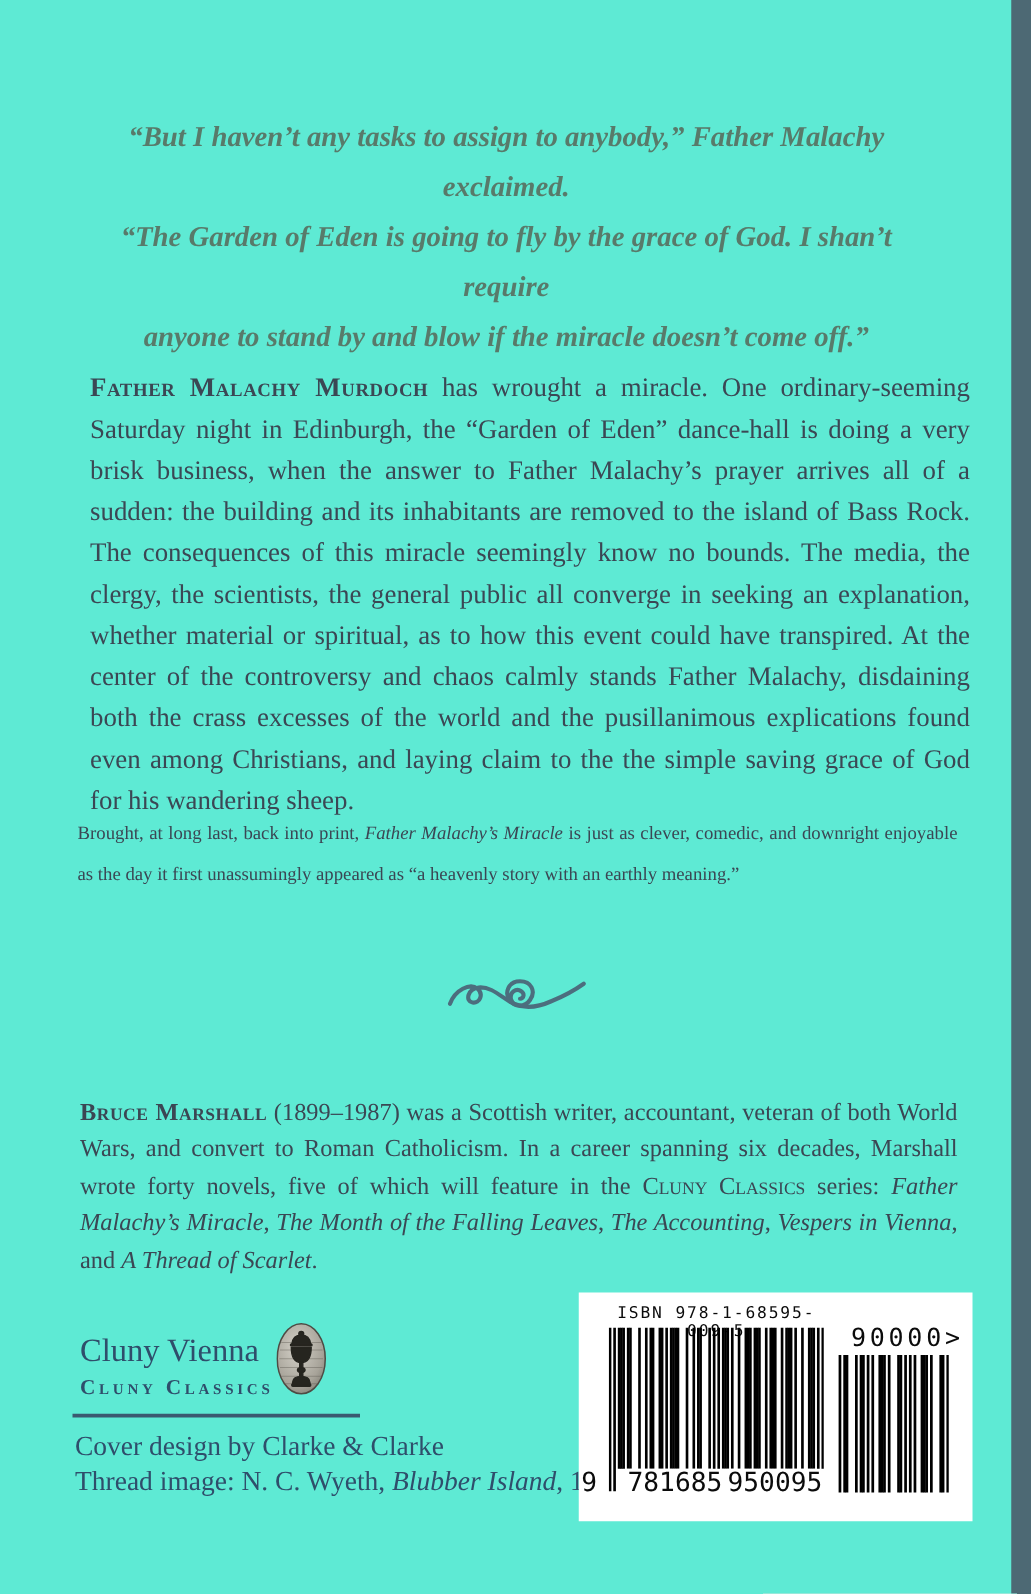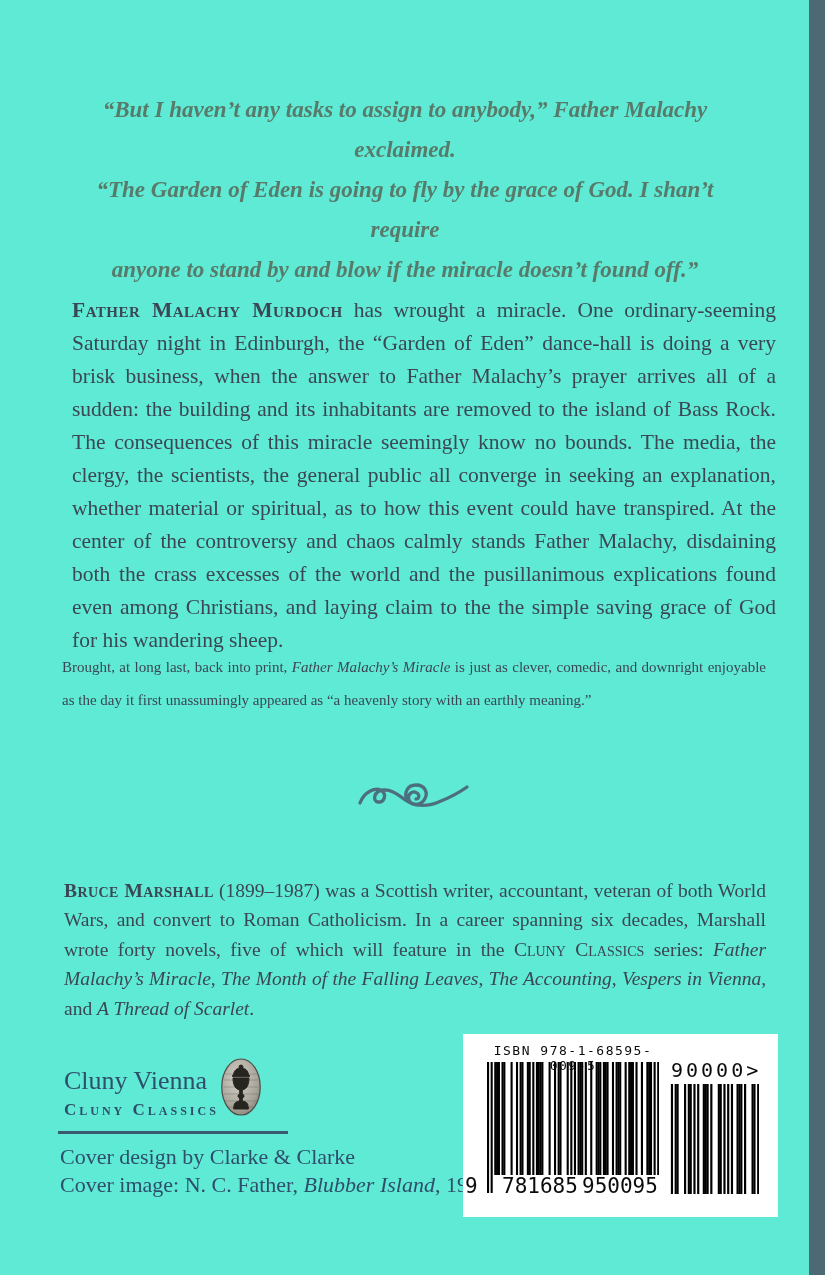--- a/index.html
+++ b/index.html
@@ -43,36 +43,36 @@
   }
   .main-barcode{position:absolute;left:24px;top:28px;}
   .ean-digits span{
     position:absolute;font-family:"DejaVu Sans Mono",monospace;font-size:21px;
     color:#0b0b0b;background:#ffffff;top:141px;line-height:22px;
   }
   .d-lead{left:2px;}
   .d-g1{left:37px;padding:0 2px;}
   .d-g2{left:117px;padding:0 2px;}
   .addon-label{
-    position:absolute;left:208px;top:24px;width:100px;text-align:left;
+    position:absolute;left:208px;top:24px;width:100px;text-align:right;
     font-family:"DejaVu Sans Mono",monospace;font-size:20px;letter-spacing:3px;color:#0b0b0b;
   }
   .addon-barcode{position:absolute;left:206px;top:50px;}
 </style>
 </head>
 <body>
 
 <div class="cover">
 
   <div class="spine-strip"></div>
 
   <div class="pull-quote">
     <div>“But I haven’t any tasks to assign to anybody,” Father Malachy exclaimed.</div>
     <div>“The Garden of Eden is going to fly by the grace of God. I shan’t require</div>
-    <div>anyone to stand by and blow if the miracle doesn’t found off.”</div>
+    <div>anyone to stand by and blow if the miracle doesn’t come off.”</div>
   </div>
 
   <p class="synopsis-1"><span class="lead-sc">Father Malachy Murdoch</span><span> has wrought a miracle. One ordinary-seeming Saturday night in Edinburgh, the “Garden of Eden” dance-hall is doing a very brisk business, when the answer to Father Malachy’s prayer arrives all of a sudden: the building and its inhabitants are removed to the island of Bass Rock. The consequences of this miracle seemingly know no bounds. The media, the clergy, the scientists, the general public all converge in seeking an explanation, whether material or spiritual, as to how this event could have transpired. At the center of the controversy and chaos calmly stands Father Malachy, disdaining both the crass excesses of the world and the pusillanimous explications found even among Christians, and laying claim to the the simple saving grace of God for his wandering sheep.</span></p>
 
   <p class="synopsis-2"><span>Brought, at long last, back into print, </span><span class="it">Father Malachy’s Miracle</span><span> is just as clever, comedic, and downright enjoyable as the day it first unassumingly appeared as “a heavenly story with an earthly meaning.”</span></p>
 
   <div class="ornament">
     <svg viewBox="0 0 118 40" xmlns="http://www.w3.org/2000/svg" fill="none" stroke="#4c6e7e" stroke-width="3.3" stroke-linecap="round">
       <path d="M6 27 C10 16 22 10 28 15 C33 19 30 27 24 26 C18 25 20 15 29 14 C40 13 48 23 57 27 C66 31 76 30 87 25 C97 21 106 16 113 11"></path>
       <path d="M54 25 C49 18 53 9 62 9 C71 9 75 17 70 24 C66 30 57 30 55 24 C53 18 59 14 63 17 C66 19 65 23 62 23"></path>
@@ -110,21 +110,21 @@
         <path d="M13 48 C13 44.8 16 43 20 43 C24 43 27 44.8 27 48 L27 49 L13 49 Z"></path>
         <rect x="12.3" y="49" width="15.4" height="2" rx="1"></rect>
       </g>
     </svg>
   </div>
 
   <div class="pub-rule"></div>
 
   <div class="credits">
     <div>Cover design by Clarke &amp; Clarke</div>
-    <div><span>Cover image: N. C. Father, </span><span class="it">Blubber Island</span><span>, 1938</span></div>
+    <div><span>Thread image: N. C. Wyeth, </span><span class="it">Blubber Island</span><span>, 1938</span></div>
   </div>
 
   <div class="barcode-box">
     <div class="isbn-line">ISBN 978-1-68595-009-5</div>
     <svg id="main-barcode" class="main-barcode" width="172" height="132" fill="#000000">
         <rect x="0.00" y="0" width="2.11" height="131"></rect>
         <rect x="3.62" y="0" width="2.11" height="131"></rect>
         <rect x="7.24" y="0" width="2.11" height="113"></rect>
         <rect x="9.05" y="0" width="2.11" height="113"></rect>
         <rect x="10.86" y="0" width="2.11" height="113"></rect>

